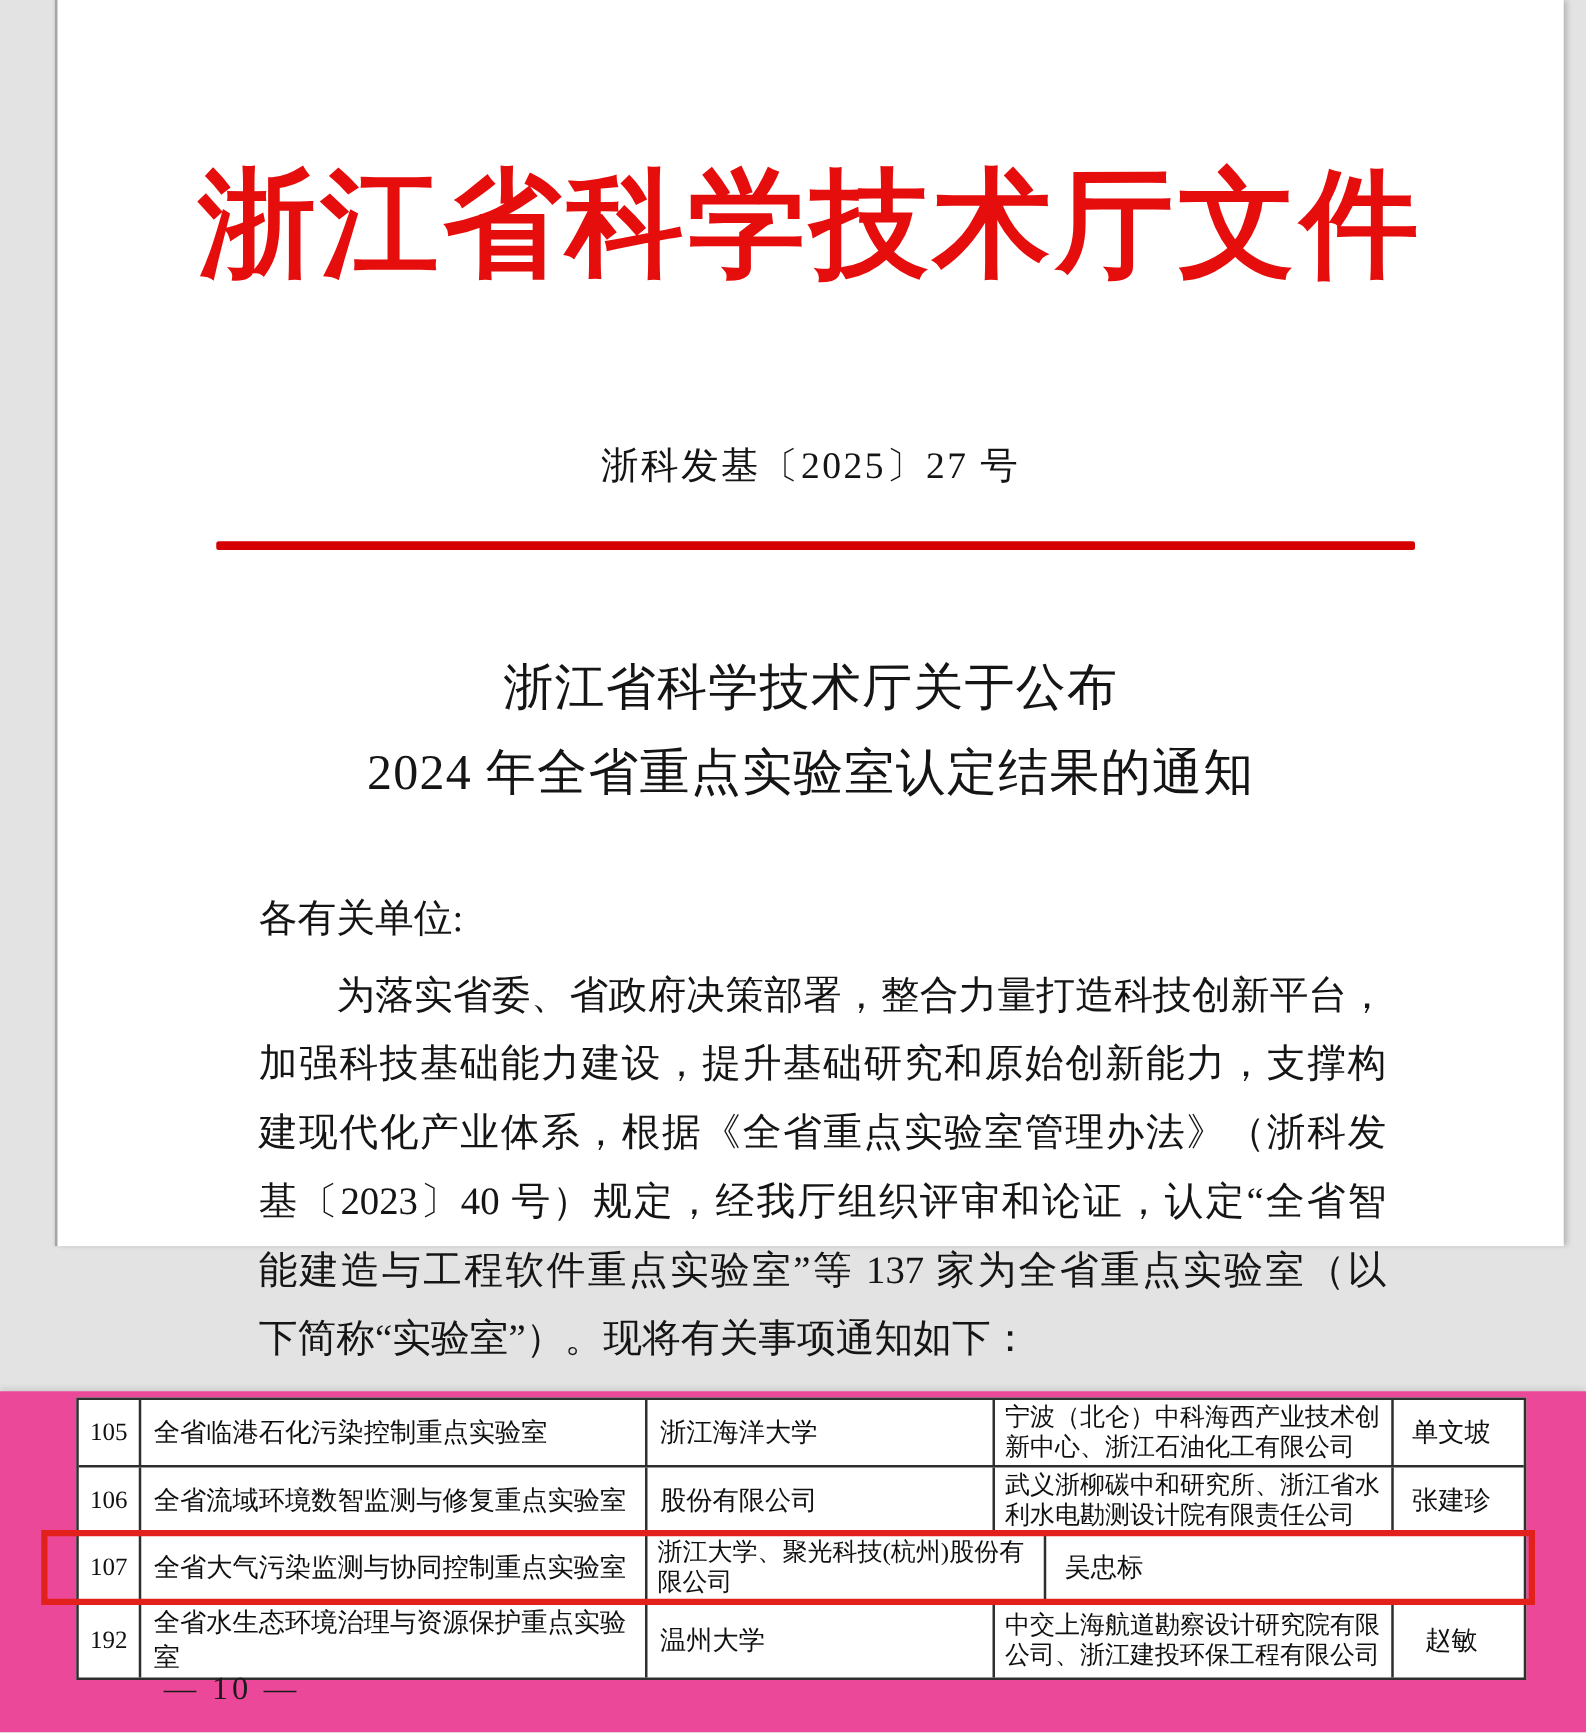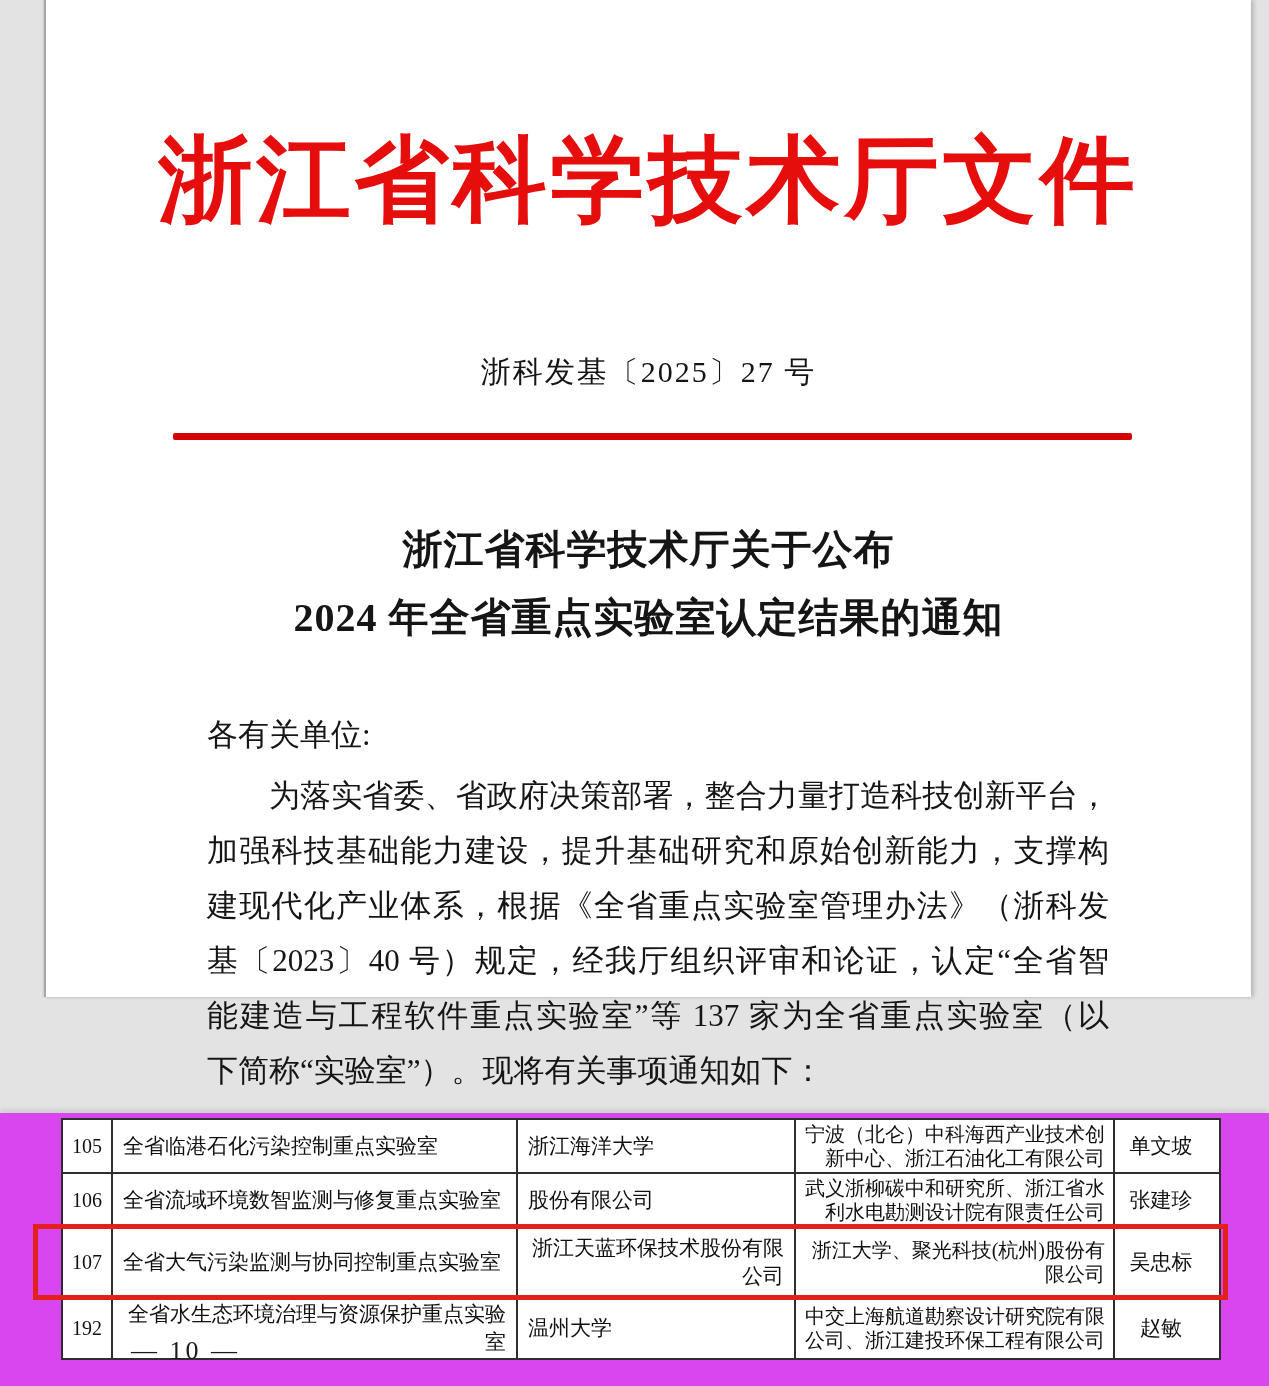--- a/index.html
+++ b/index.html
@@ -24,40 +24,39 @@
   .doc-number{
     position:absolute;top:352px;left:0;width:100%;
     text-align:center;font-size:30px;letter-spacing:2px;
   }
   .red-rule{
     position:absolute;top:433px;left:127px;width:959px;height:7px;
     background:#d50000;border-radius:2px;
   }
   .notice-title{
     position:absolute;top:516px;left:0;width:100%;
-    text-align:center;font-weight:bold;font-size:40px;line-height:68px;
+    text-align:center;font-weight:normal;font-size:40px;line-height:68px;
     letter-spacing:1px;
   }
   .salutation{
     position:absolute;top:714px;left:161px;font-size:31px;
   }
   .para{
     position:absolute;top:768px;left:161px;width:902px;
     font-size:31px;line-height:55px;
   }
   .pline{text-align:justify;text-align-last:justify;}
   .pline.indent{text-indent:62px;}
   .pline.last{text-align-last:left;}
 
   
   .table-section{
     position:absolute;left:0;top:1113px;width:1269px;height:273px;
-    background:#d946ef;
+    background:#ec4899;
     box-shadow:0 -3px 5px rgba(0,0,0,0.10);
-    text-align:right;
   }
   .ktable{
     position:absolute;left:61px;top:5px;width:1160px;
     border:2px solid #2e2e2e;box-sizing:border-box;background:#fff;
   }
   .trow{
     display:flex;position:relative;min-height:46px;
     border-bottom:2px solid #2e2e2e;
   }
   .trow:last-child{border-bottom:none;}
@@ -122,21 +121,20 @@
     <div class="cell c-no">106</div>
     <div class="cell c-lab">全省流域环境数智监测与修复重点实验室</div>
     <div class="cell c-host">股份有限公司</div>
     <div class="cell c-partner">武义浙柳碳中和研究所、浙江省水利水电勘测设计院有限责任公司</div>
     <div class="cell c-director">张建珍</div>
 
   </div>
         <div class="trow">
     <div class="cell c-no">107</div>
     <div class="cell c-lab">全省大气污染监测与协同控制重点实验室</div>
-    <div class="cell c-host">浙江天蓝环保技术股份有限公司</div>
     <div class="cell c-partner">浙江大学、聚光科技(杭州)股份有限公司</div>
     <div class="cell c-director">吴忠标</div>
     <div class="row-highlight" style="display: block;"></div>
   </div>
         <div class="trow">
     <div class="cell c-no">192</div>
     <div class="cell c-lab">全省水生态环境治理与资源保护重点实验室</div>
     <div class="cell c-host">温州大学</div>
     <div class="cell c-partner">中交上海航道勘察设计研究院有限公司、浙江建投环保工程有限公司</div>
     <div class="cell c-director">赵敏</div>

